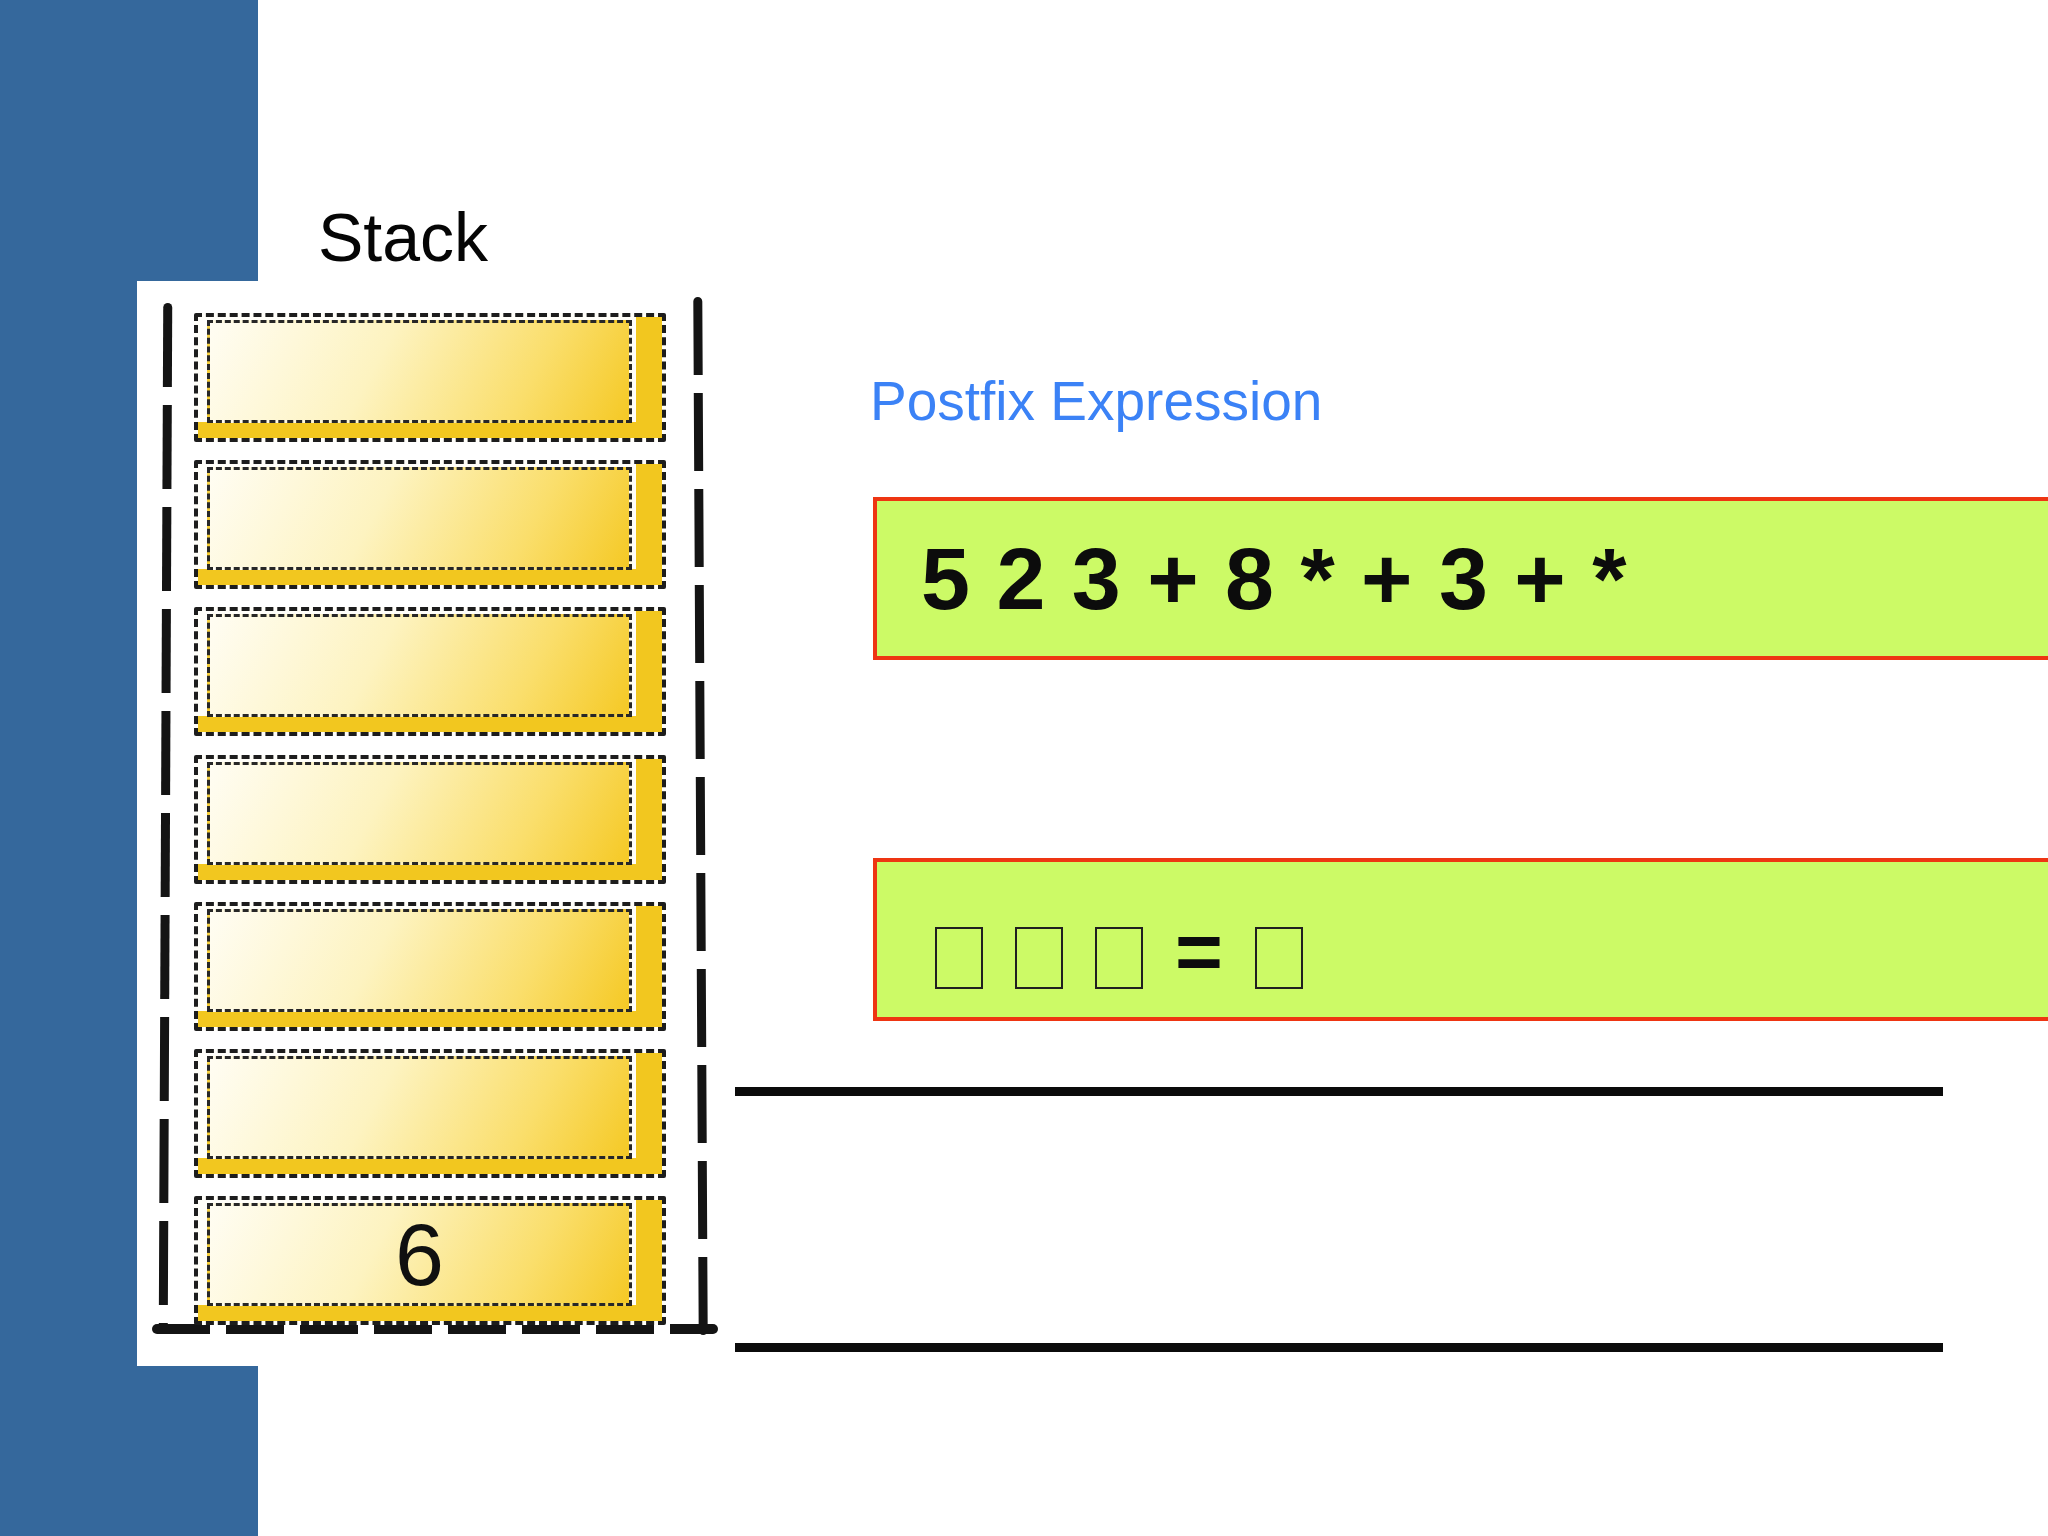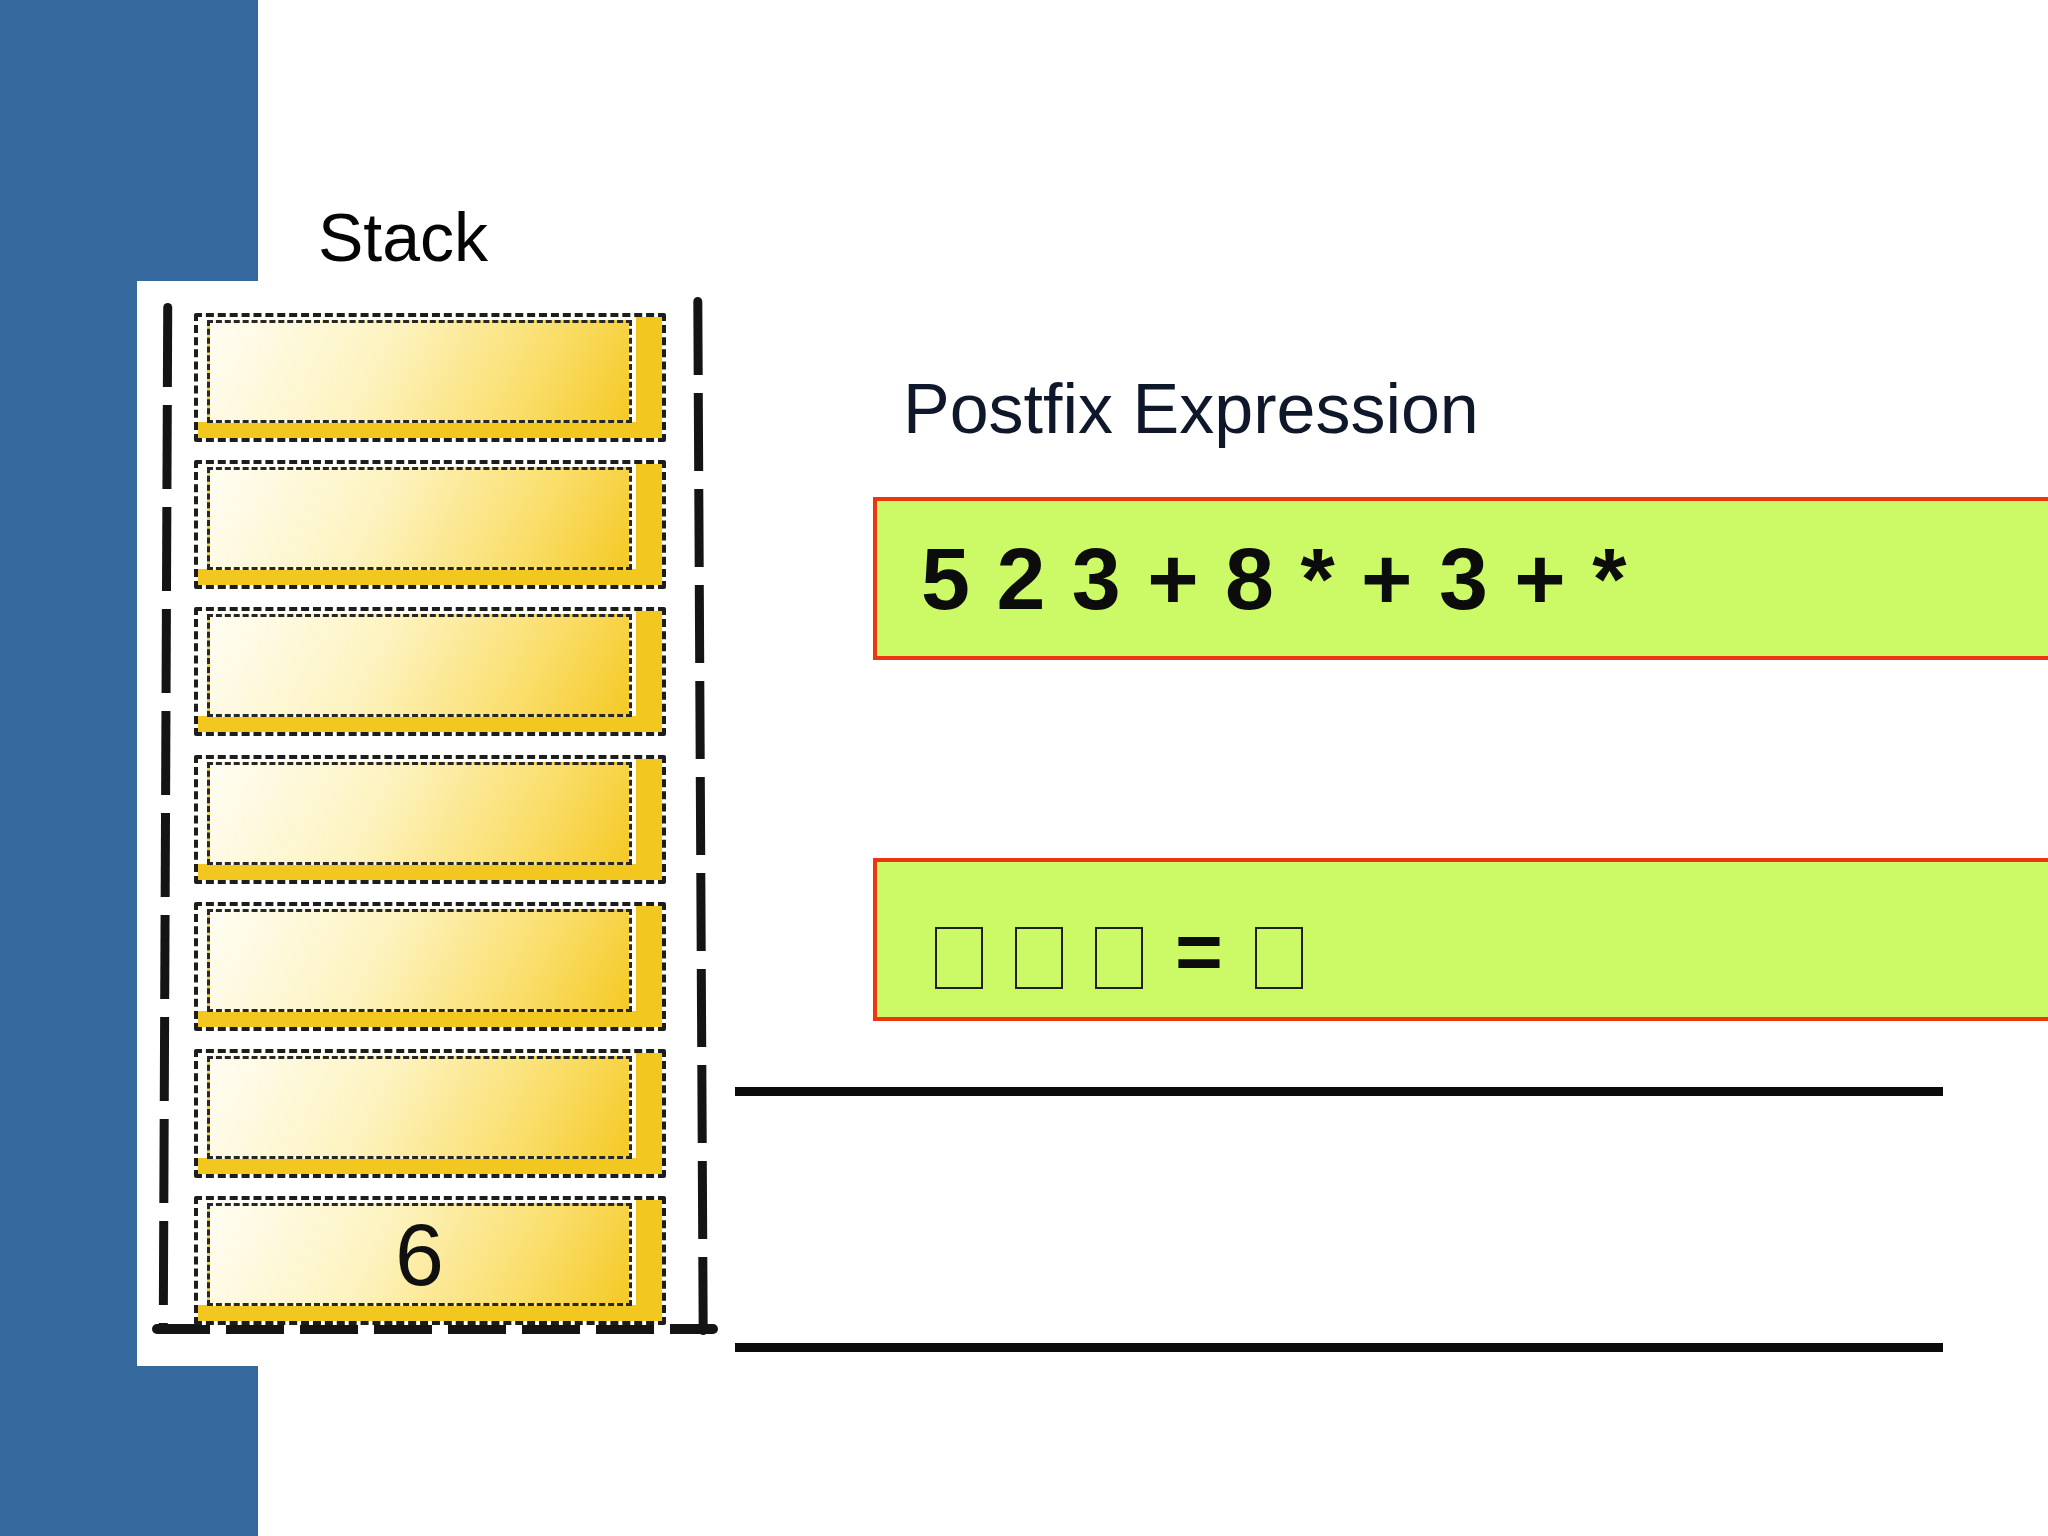--- a/index.html
+++ b/index.html
@@ -5,21 +5,21 @@
   html,body{margin:0;padding:0;background:#ffffff;}
   .stage{
     position:relative;width:2048px;height:1536px;overflow:hidden;
     background:#ffffff;font-family:"Liberation Sans","DejaVu Sans",sans-serif;color:#0d0d0d;
   }
   
   .blue-bar{position:absolute;left:0;top:0;width:258px;height:1536px;background:var(--accent_blue,#35689C);}
   .content-panel{position:absolute;left:137px;top:281px;width:1911px;height:1085px;background:#ffffff;}
 
   .stack-title{position:absolute;left:318px;top:203px;font-size:68px;line-height:1.0;color:#050505;}
-  .postfix-heading{position:absolute;left:903px;top:374px;font-size:70px;line-height:1.0;color:#0f172a;}
+  .postfix-heading{position:absolute;left:870px;top:374px;font-size:55px;line-height:1.0;color:#3b82f6;}
 
   
   .frame-line{position:absolute;background:none;}
   .frame-left{
     left:161px;top:303px;width:9px;height:1030px;border-radius:6px;
     background:repeating-linear-gradient(180deg,var(--ink,#141414) 0 84px,transparent 84px 102px);
     transform:rotate(0.25deg);
   }
   .frame-right{
     left:696px;top:297px;width:9px;height:1038px;border-radius:6px;

